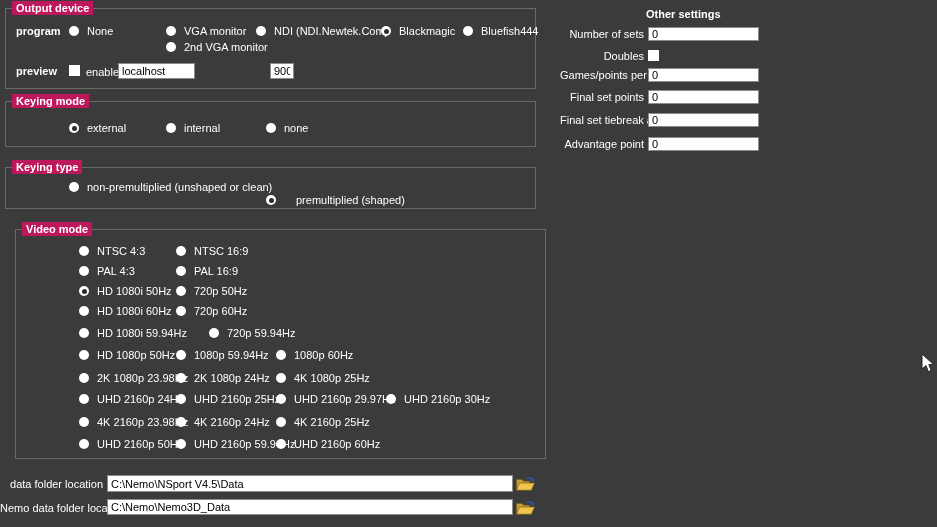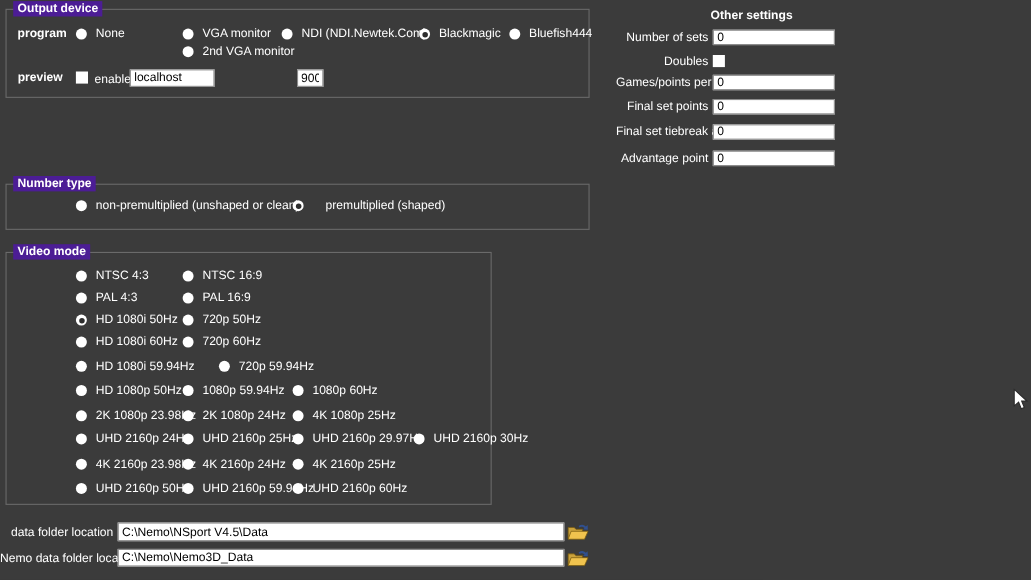--- a/index.html
+++ b/index.html
@@ -17,21 +17,21 @@
     background:#3b3b3b;
   }
   .groupbox{
     position:absolute;
     border:1px solid #6a6a6a;
     box-sizing:border-box;
   }
   .groupbox-title{
     position:absolute;
     top:-8px;left:6px;
-    background:#4c1d95;
+    background:#be185d;
     padding:0 4px;
     font-weight:bold;
     white-space:nowrap;
     line-height:14px;
   }
   .field-caption{
     position:absolute;
     font-weight:bold;
     text-align:right;
     line-height:13px;
@@ -136,36 +136,53 @@
 
     <div class="field-caption" style="left:10px;top:56px;width:41px;">preview</div>
 
     <span class="checkbox" style="left:63px;top:56px;"></span>
     <span class="plain-label" style="left:80px;top:57px;text-align:left;">enable</span>
 
     <input class="tinput" style="left: 112px; top: 54px; width: 77px; height: 16px;" value="localhost">
     <input class="tinput" style="left: 264px; top: 54px; width: 24px; height: 16px;" value="9001">
   </div>
 
+  <div class="groupbox" style="left:5px;top:101px;width:531px;height:46px;">
+    <span class="groupbox-title">Keying mode</span>
+    <div>
+        <div class="radio-item selected" style="left: 63px; top: 19px;">
+          <span class="radio-glyph"></span>
+          <span class="radio-label">external</span>
+        </div>
+        <div class="radio-item" style="left: 160px; top: 19px;">
+          <span class="radio-glyph"></span>
+          <span class="radio-label">internal</span>
+        </div>
+        <div class="radio-item" style="left: 260px; top: 19px;">
+          <span class="radio-glyph"></span>
+          <span class="radio-label">none</span>
+        </div>
+      </div>
+  </div>
 
   <div class="groupbox" style="left:5px;top:167px;width:531px;height:42px;">
-    <span class="groupbox-title">Number type</span>
+    <span class="groupbox-title">Keying type</span>
     <div>
         <div class="radio-item" style="left: 63px; top: 12px;">
           <span class="radio-glyph"></span>
           <span class="radio-label">non-premultiplied (unshaped or clean)</span>
         </div>
-        <div class="radio-item selected" style="left: 260px; top: 12px; gap: 20px;">
+        <div class="radio-item selected" style="left: 260px; top: 25px; gap: 20px;">
           <span class="radio-glyph"></span>
           <span class="radio-label">premultiplied (shaped)</span>
         </div>
       </div>
   </div>
 
-  <div class="groupbox" style="left:5px;top:229px;width:442px;height:230px;">
+  <div class="groupbox" style="left:15px;top:229px;width:531px;height:230px;">
     <span class="groupbox-title">Video mode</span>
     <div>
         <div class="radio-item" style="left: 63px; top: 14px;">
           <span class="radio-glyph"></span>
           <span class="radio-label">NTSC 4:3</span>
         </div>
         <div class="radio-item" style="left: 160px; top: 14px;">
           <span class="radio-glyph"></span>
           <span class="radio-label">NTSC 16:9</span>
         </div>

